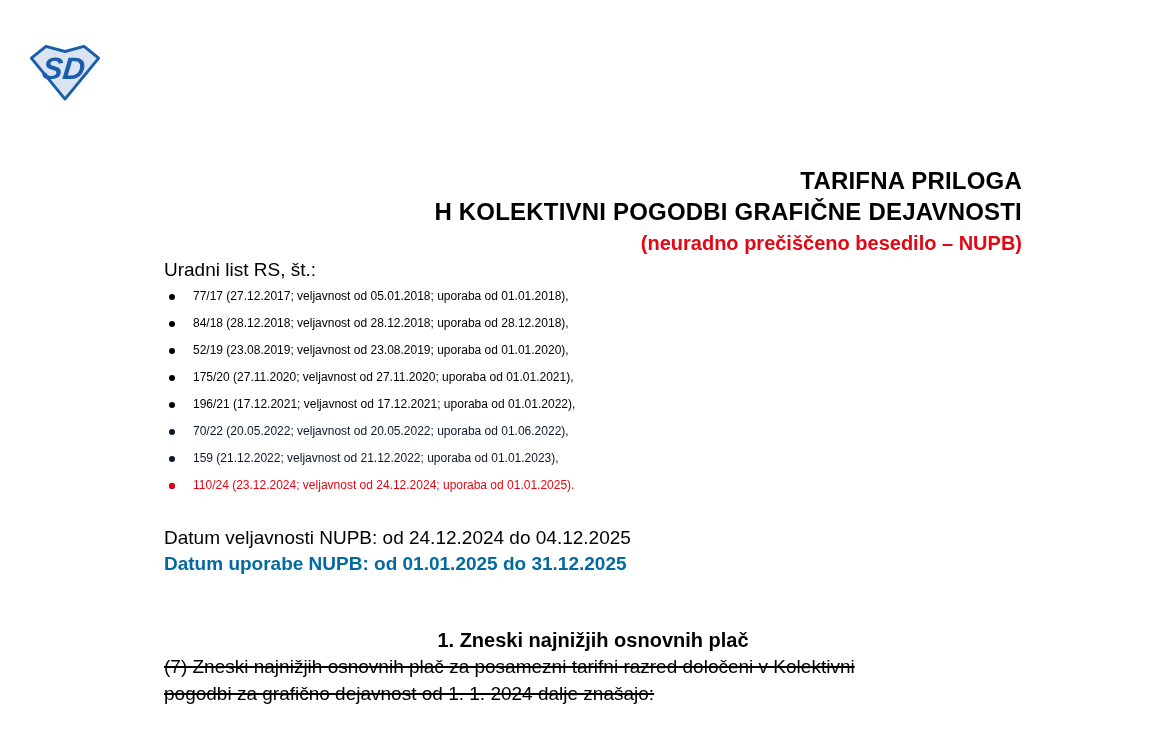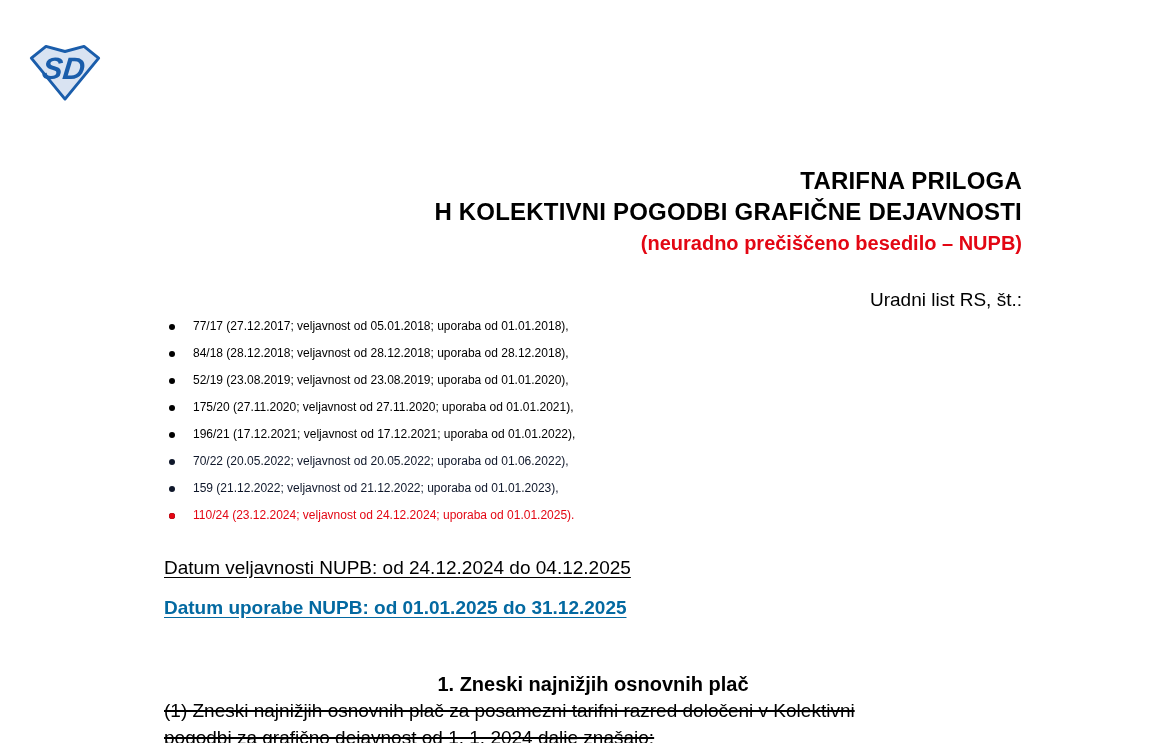--- a/index.html
+++ b/index.html
@@ -9,30 +9,30 @@
   .page { position: relative; width: 1157px; height: 743px; overflow: hidden; }
 
   .logo { position: absolute; left: 28px; top: 42px; width: 74px; height: 60px; }
 
   .content { padding-left: 164px; padding-right: 135px; }
 
   .title-block { margin-top: 165px; text-align: right; }
   .title-line { font-size: 24px; font-weight: bold; line-height: 31px; letter-spacing: 0.2px; }
   .subtitle { font-size: 20px; font-weight: bold; line-height: 26px; margin-top: 3px; }
 
-  .gazette-heading { margin-top: 30px; font-size: 19px; line-height: 27px; text-align: right; }
+  .gazette-heading { font-size: 19px; line-height: 27px; }
 
   ul.gazette-list { list-style: none; margin: 0; padding: 0; }
   ul.gazette-list li { position: relative; padding-left: 29px; font-size: 12px; line-height: 27px; }
   ul.gazette-list .dot { position: absolute; left: 5px; top: 11px; width: 6px; height: 6px;
                          border-radius: 50%; background: currentColor; }
 
   .validity-block { margin-top: 26px; }
-  .validity-line { font-size: 19px; line-height: 26px; text-decoration: underline;
-                   text-underline-offset: 3px; margin-top: 14px; }
+  .validity-line { font-size: 19px; line-height: 26px; 
+                   text-underline-offset: 3px; }
   .usage-line { font-weight: bold; }
 
   .section-heading { margin-top: 50px; text-align: center; font-size: 20px; font-weight: bold;
                      line-height: 26px; }
   .struck-par { font-size: 19px; line-height: 27px; text-decoration: line-through;
                 text-decoration-thickness: 2px; }
 </style>
 </head>
 <body>
 
@@ -93,17 +93,17 @@
       </li>
     </ul>
 
     <div class="validity-block">
       <div class="validity-line">Datum veljavnosti NUPB: od 24.12.2024 do 04.12.2025</div>
       <div class="validity-line usage-line" style="color: #0369a1;">Datum uporabe NUPB: od 01.01.2025 do 31.12.2025</div>
     </div>
 
     <div class="section-heading">1. Zneski najnižjih osnovnih plač</div>
 
-    <div class="struck-par">(1) Zneski najnižjih osnovnih plač za posamezni tarifni razred določeni v Kolektivni</div>
+    <div class="struck-par">(7) Zneski najnižjih osnovnih plač za posamezni tarifni razred določeni v Kolektivni</div>
     <div class="struck-par">pogodbi za grafično dejavnost od 1. 1. 2024 dalje znašajo:</div>
 
   </div>
 </div>
 
 </body></html>

